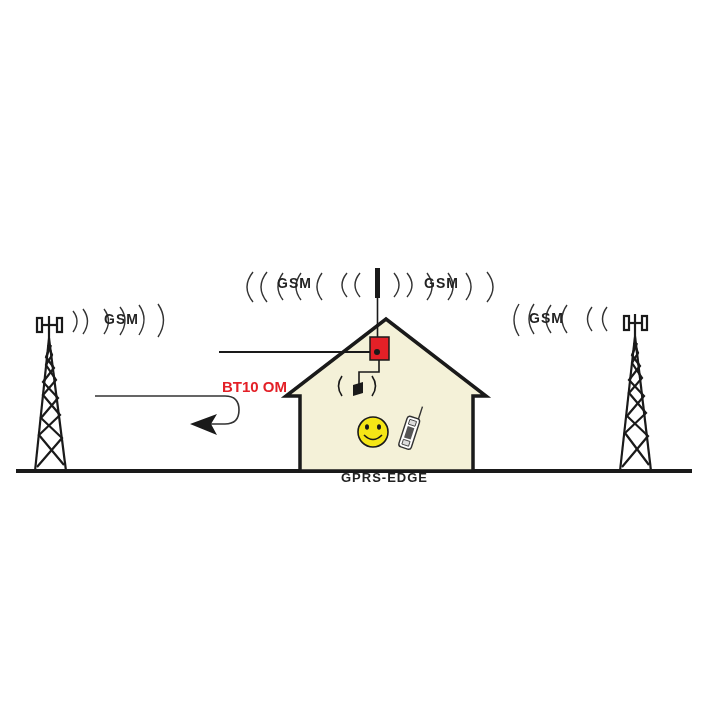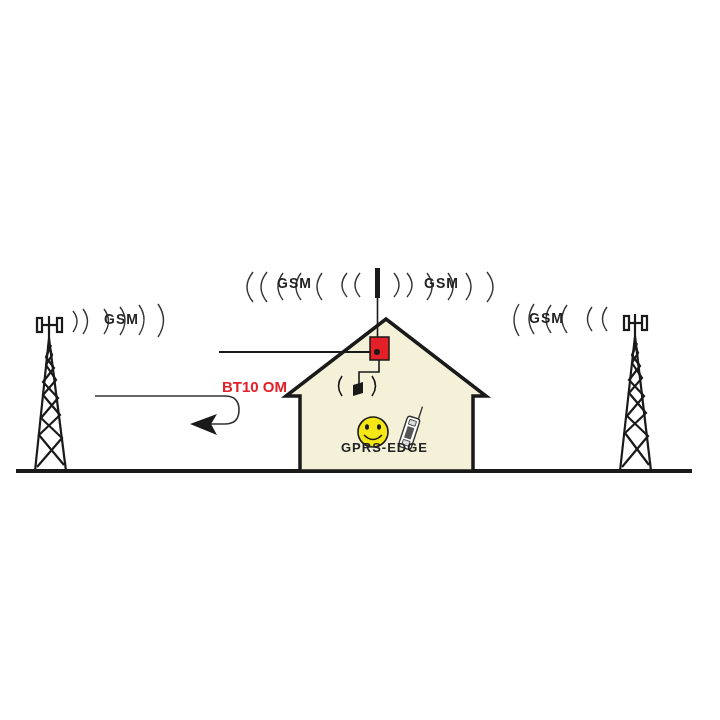--- a/index.html
+++ b/index.html
@@ -116,13 +116,13 @@
     <rect x="406" y="427" width="7" height="12" fill="#555"></rect>
     <rect x="406" y="441" width="7" height="5" fill="#ddd" stroke="#333" stroke-width="0.8"></rect>
   </g>
 </svg>
 
 <div class="lbl gsm" style="left:104px; top:311px;">GSM</div>
 <div class="lbl gsm" style="left:529px; top:310px;">GSM</div>
 <div class="lbl gsm" style="left:277px; top:275px;">GSM</div>
 <div class="lbl gsm" style="left:424px; top:275px;">GSM</div>
 <div class="lbl device" style="left:222px; top:334px;margin-top:44px;">BT10 OM</div>
-<div class="lbl gprs" style="left:341px; top:440px;">GPRS-EDGE</div>
+<div class="lbl gprs" style="left:341px; top:470px;">GPRS-EDGE</div>
 
 </body></html>

